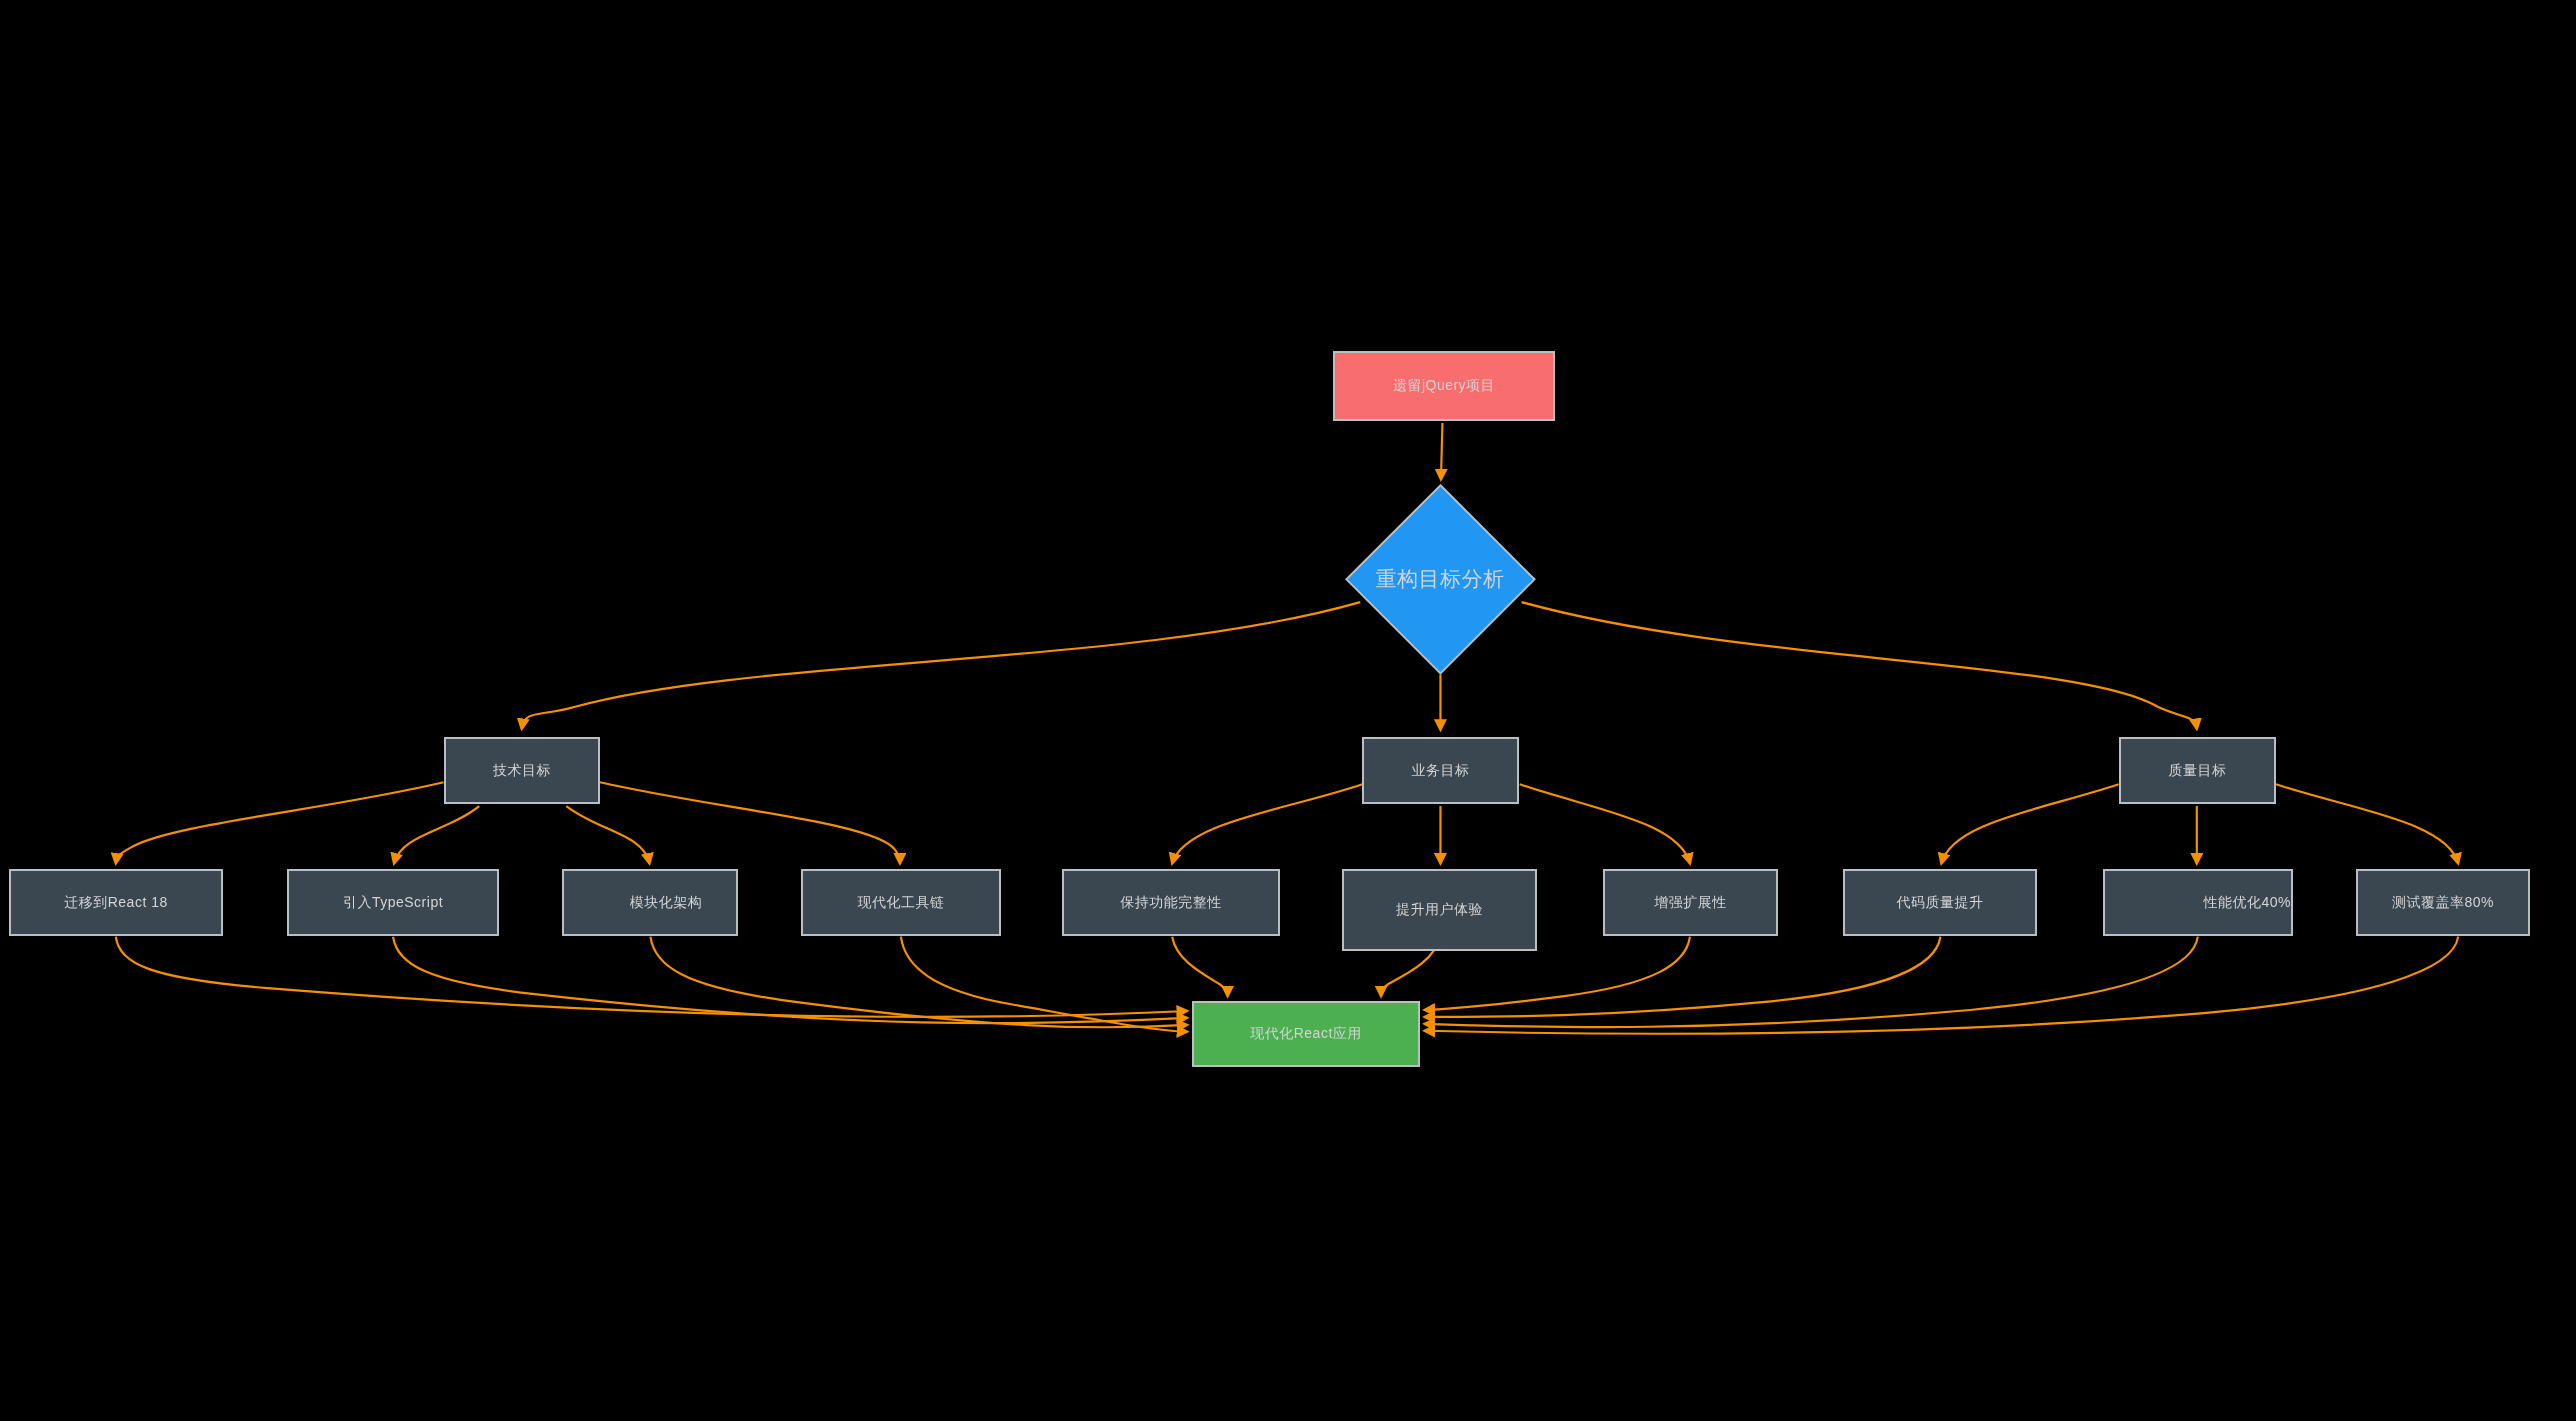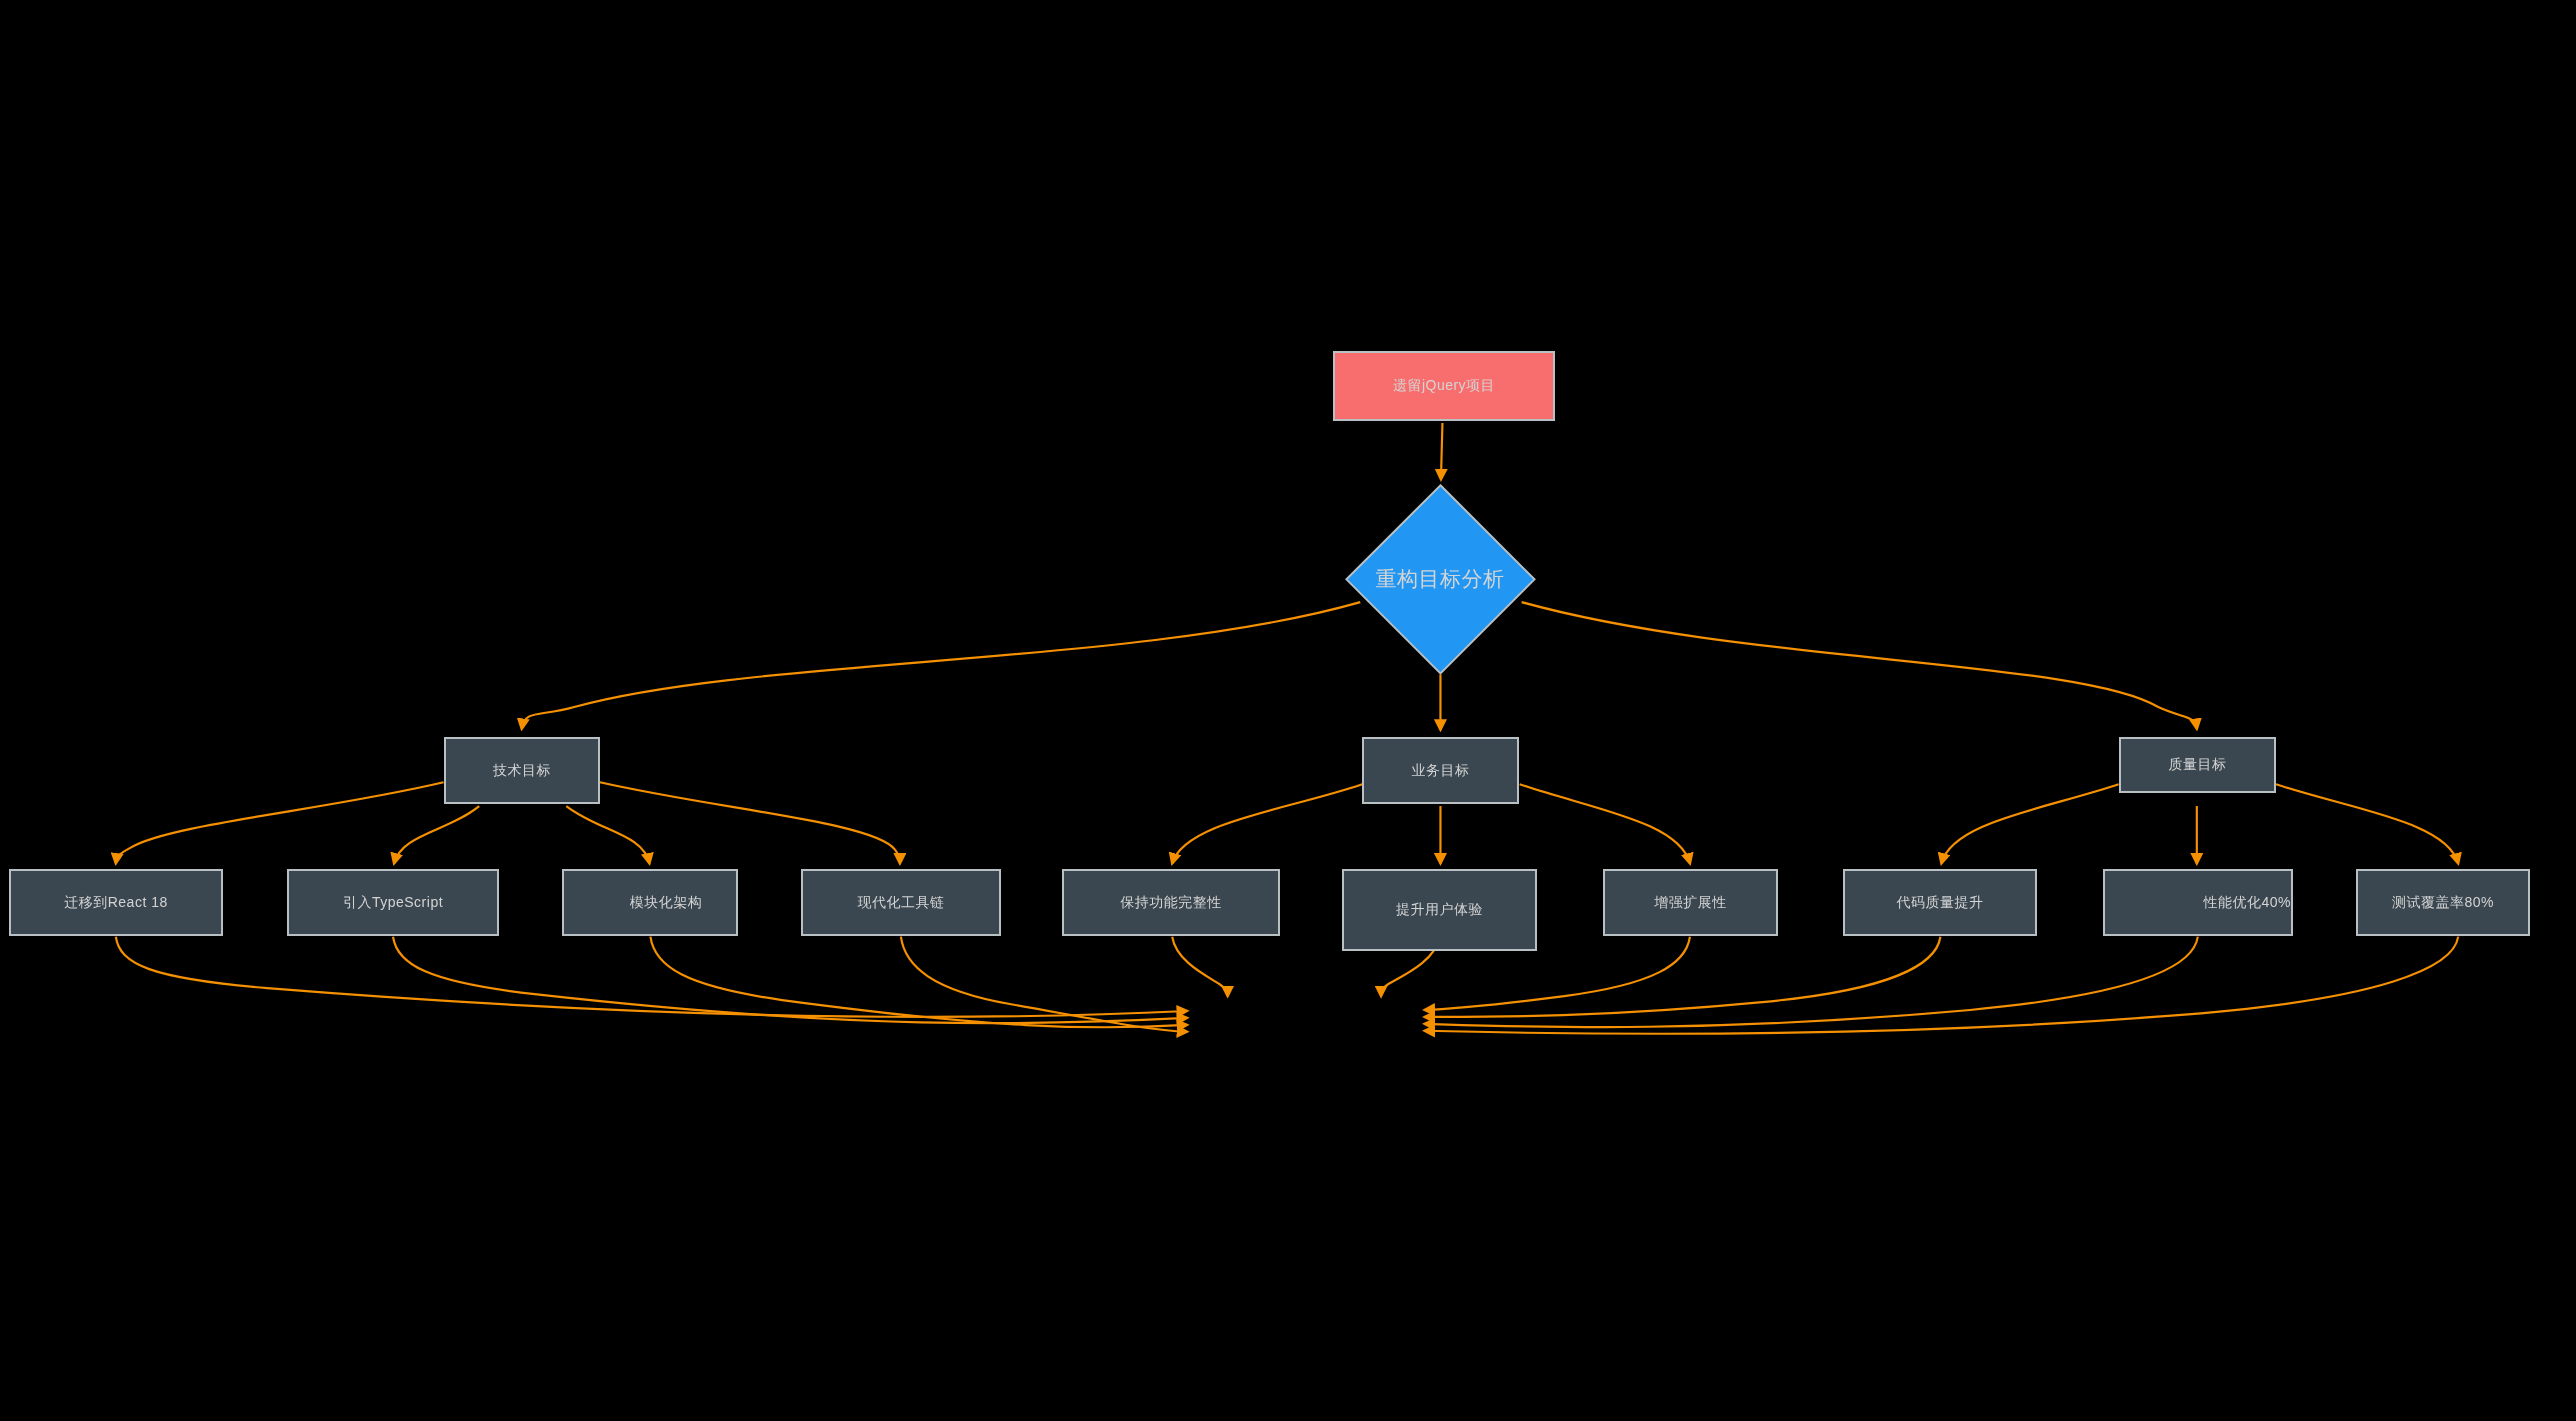--- a/index.html
+++ b/index.html
@@ -108,21 +108,21 @@
   <div class="diamond-label" style="left:1346px; top:485px; width:188px; height:188px;">
     <span>重构目标分析</span>
   </div>
 
   <div class="node" style="left: 444px; top: 737px; width: 156px; height: 67px; background: rgb(58, 71, 80);">
     <span>技术目标</span>
   </div>
   <div class="node" style="left: 1362px; top: 737px; width: 157px; height: 67px; background: rgb(58, 71, 80);">
     <span>业务目标</span>
   </div>
-  <div class="node" style="left: 2119px; top: 737px; width: 157px; height: 56px; background: rgb(58, 71, 80);">
+  <div class="node" style="left: 2119px; top: 737px; width: 157px; height: 67px; background: rgb(58, 71, 80);">
     <span>质量目标</span>
   </div>
 
   <div class="node" style="left: 9px; top: 869px; width: 214px; height: 67px; background: rgb(58, 71, 80);">
     <span>迁移到React 18</span>
   </div>
   <div class="node" style="left: 287px; top: 869px; width: 212px; height: 67px; background: rgb(58, 71, 80);">
     <span>引入TypeScript</span>
   </div>
   <div class="node" style="left: 562px; top: 869px; width: 176px; height: 67px; background: rgb(58, 71, 80); padding-left: 32px;">
@@ -143,15 +143,18 @@
   <div class="node" style="left: 1843px; top: 869px; width: 194px; height: 67px; background: rgb(58, 71, 80);">
     <span>代码质量提升</span>
   </div>
   <div class="node" style="left: 2103px; top: 869px; width: 190px; height: 67px; background: rgb(58, 71, 80); justify-content: flex-end;">
     <span>性能优化40%</span>
   </div>
   <div class="node" style="left: 2356px; top: 869px; width: 174px; height: 67px; background: rgb(58, 71, 80);">
     <span>测试覆盖率80%</span>
   </div>
 
+  <div class="node" style="left: 1192px; top: 1001px; width: 228px; height: 66px; background: rgb(76, 175, 80);">
+    <span>现代化React应用</span>
+  </div>
 
 </div>
 
 
 </body></html>

